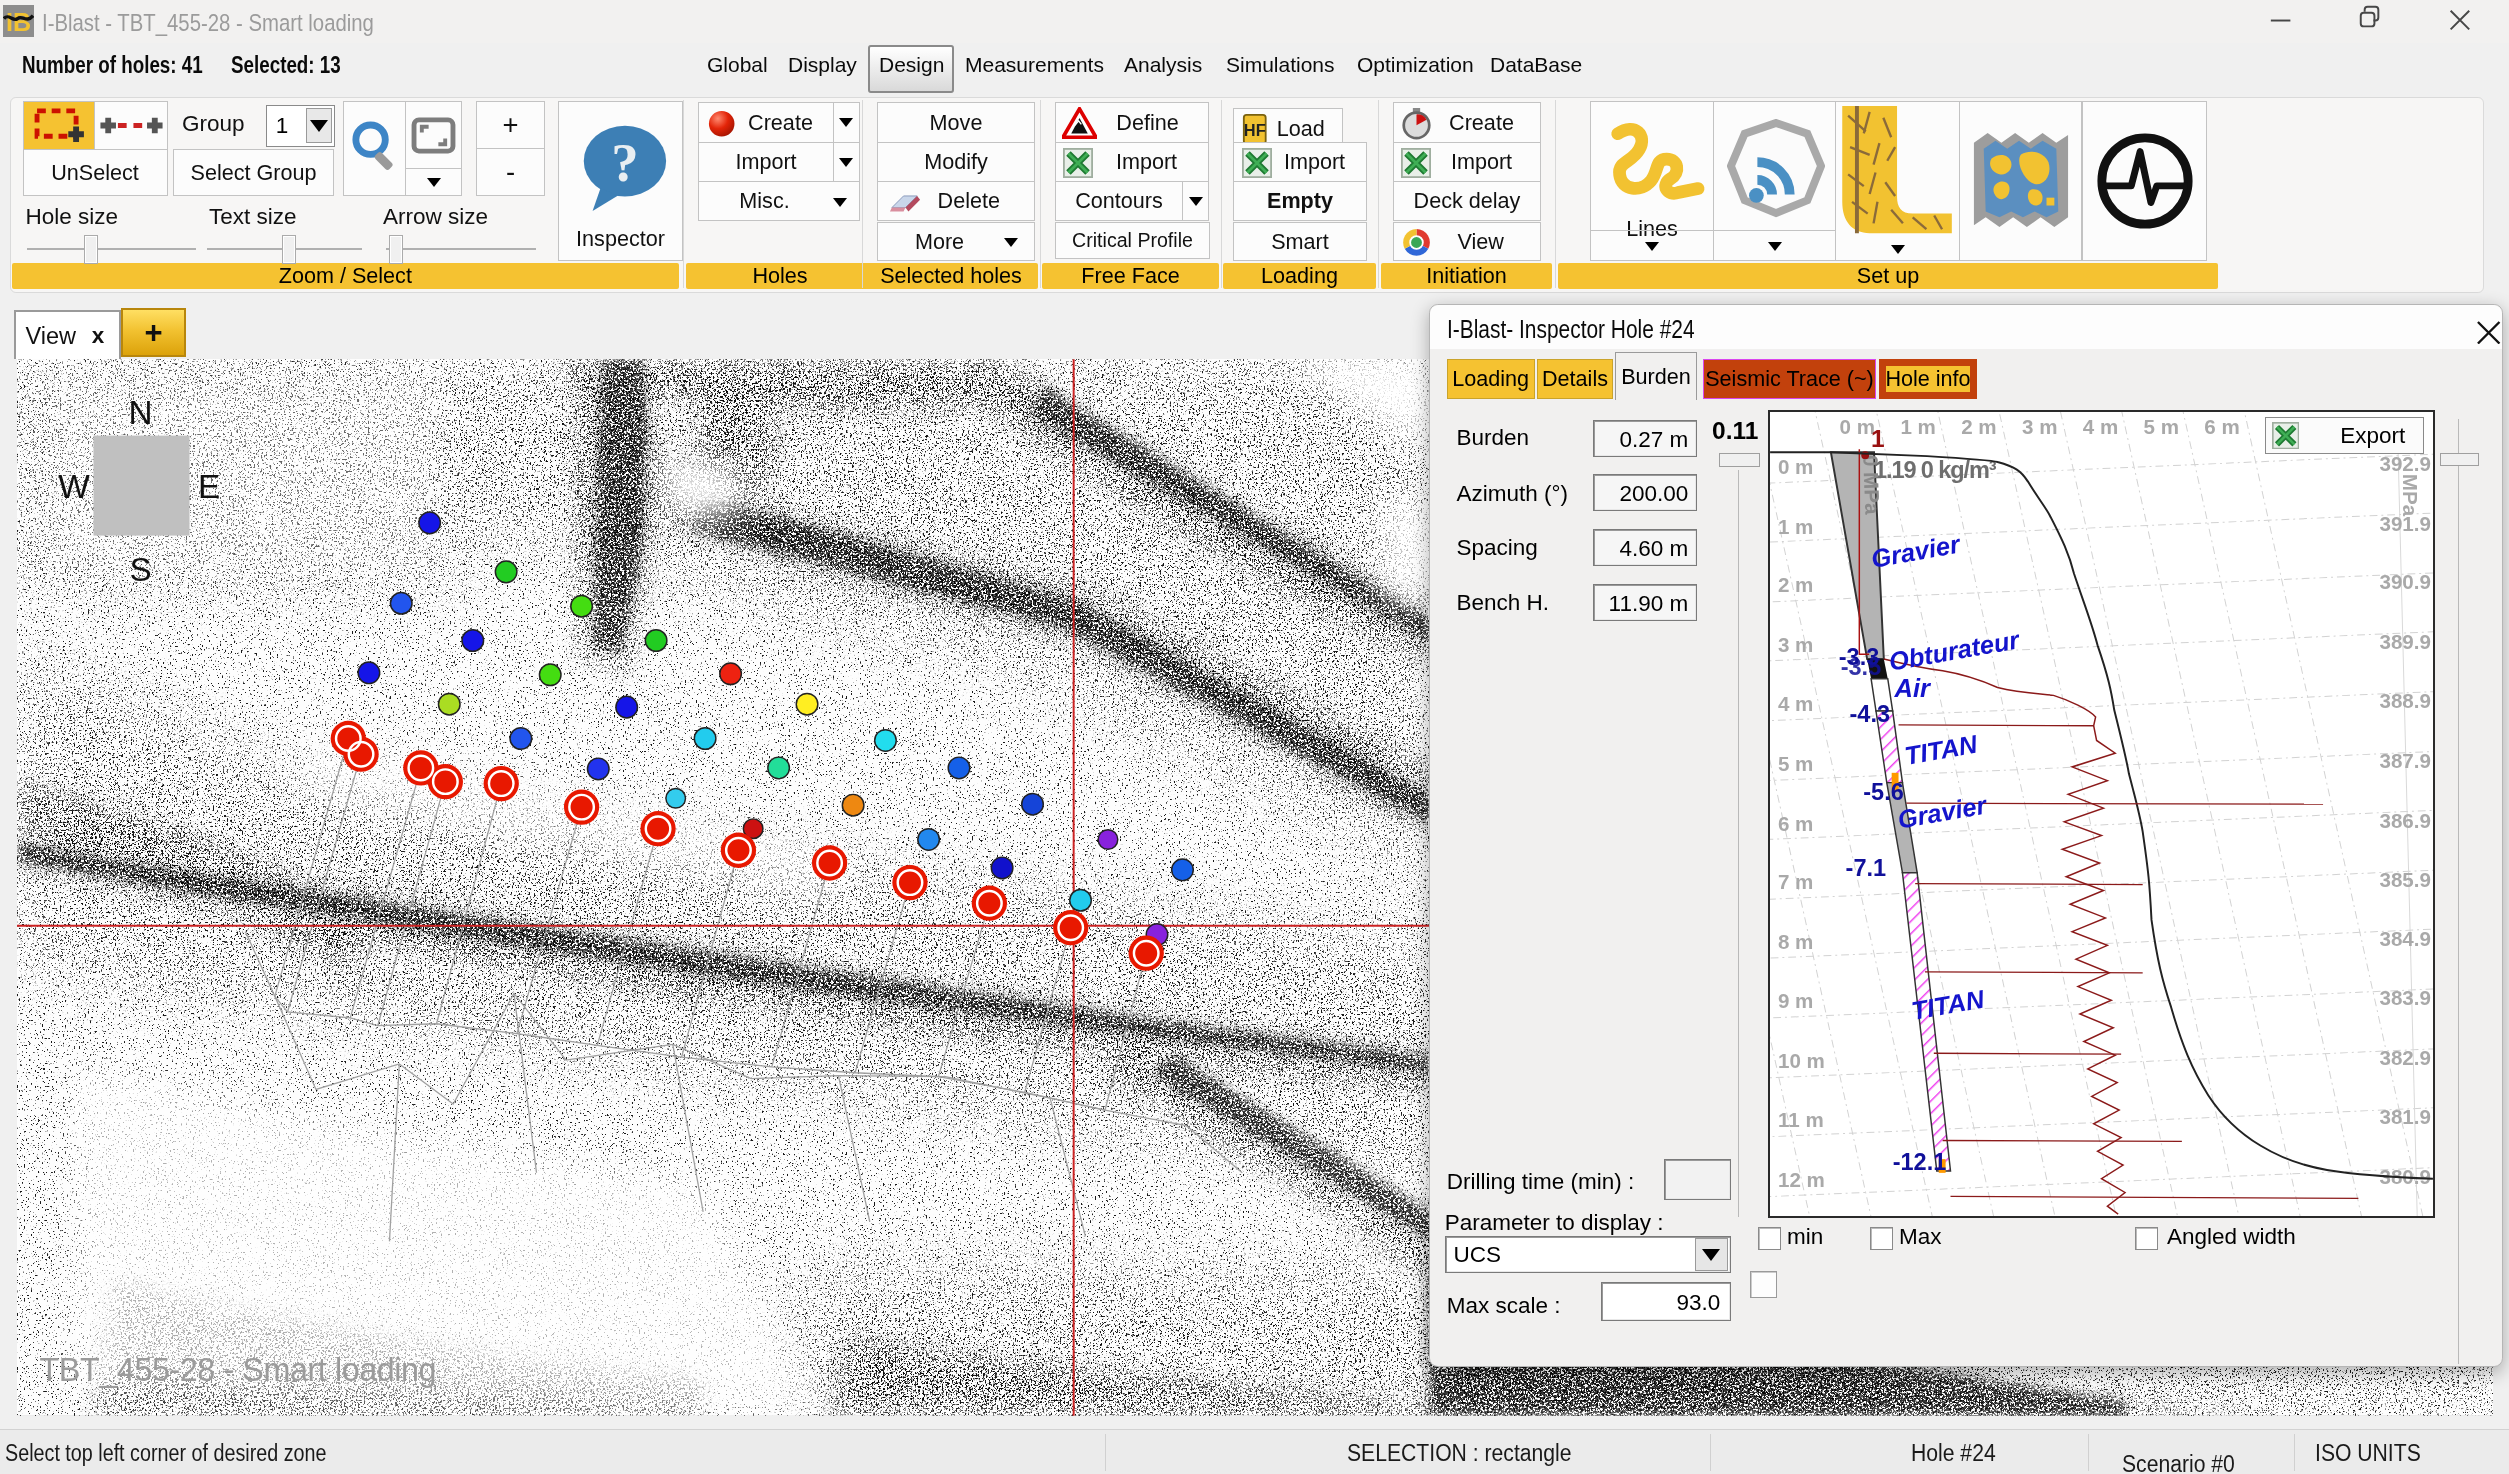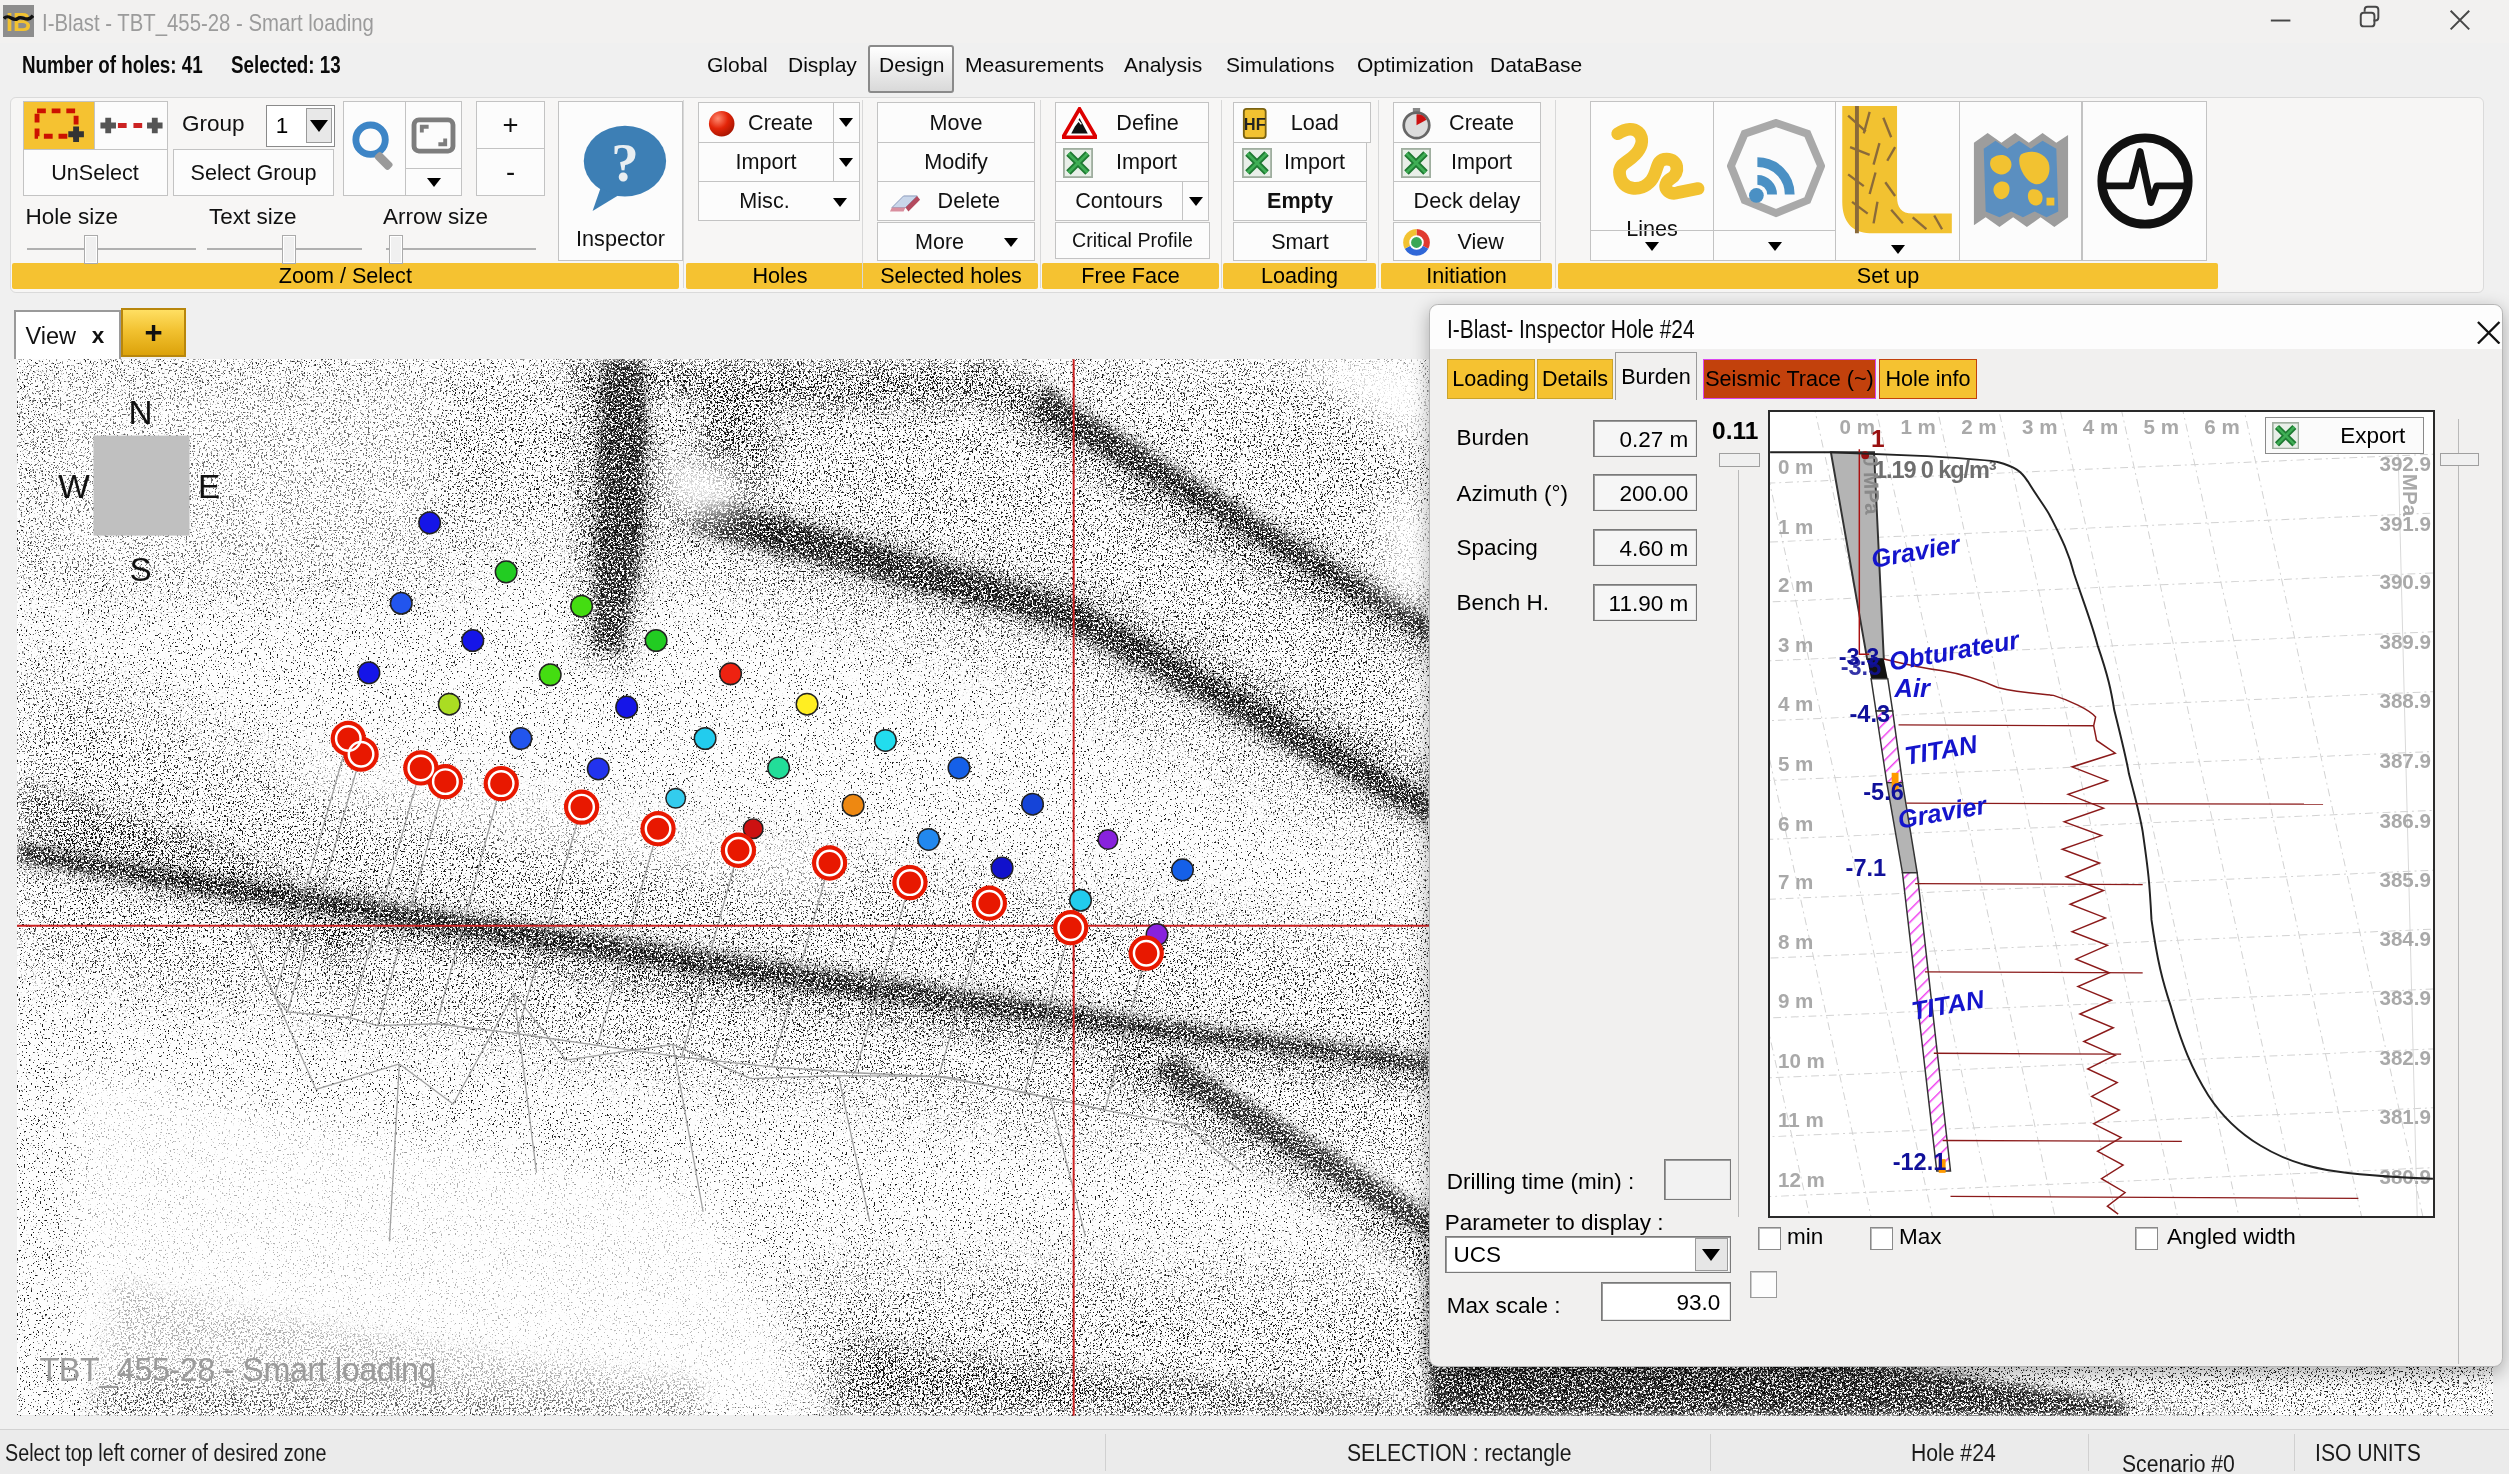--- a/index.html
+++ b/index.html
@@ -175,21 +175,21 @@
     <path d="M6,6 L27,27 M27,6 L6,27" stroke="#3fae55" stroke-width="3"></path>
   </svg>
   <span style="margin-left:29px;">Import</span>
 </div>
 <div class="cell" style="left:1055px;top:181px;width:128px;height:40px;">Contours</div>
 <div class="cell" style="left:1182px;top:181px;width:27.4px;height:40px;">
     <span class="tris"></span>
   </div>
 <div class="cell" style="left:1055px;top:222px;width:155px;height:37px;font-size:19.6px;">Critical Profile</div>
 
-<div class="cell" style="left:1233px;top:102px;width:138px;height:41px;">
+<div class="cell" style="left:1233px;top:108px;width:110px;height:41px;">
   <svg class="abs" style="left:7.8px;top:3.9px;font-size:22px" width="25.5" height="33" viewBox="0 0 28 36">
     <rect x="2" y="2" width="24" height="32" rx="3" fill="#f2c231" stroke="#7a6210" stroke-width="2"></rect>
     <text x="14" y="25" text-anchor="middle" font-size="18" font-weight="bold" fill="#222" font-family="Liberation Sans">HF</text>
   </svg>
   <span style="margin-left:25.5px;">Load</span>
 </div>
 <div class="cell" style="left:1233px;top:142px;width:134px;height:40px;">
   <svg class="abs" style="left:7.8px;top:4.9px;" width="30" height="30" viewBox="0 0 33 33">
     <rect x="1" y="1" width="31" height="31" fill="#e8efe8" stroke="#9fae9f" stroke-width="2"></rect>
     <path d="M6,6 L27,27 M27,6 L6,27" stroke="#1e7a32" stroke-width="7"></path>
@@ -477,21 +477,21 @@
   <div class="abs" style="left:0;top:0;width:100%;height:44px;background:#fdfdfd;border-radius:8.8px 8.8px 0 0;"></div>
   <div class="abs" style="left:16.7px;top:9.8px;"><span class="sx" style="transform:scaleX(0.82);font-size:25.5px;color:#0a0a0a;">I-Blast- Inspector Hole #24</span></div>
   <svg class="abs" style="left:1045px;top:15.7px;" width="27.4" height="23.5" viewBox="0 0 28 24">
       <path d="M3,1 L25,23 M25,1 L3,23" stroke="#111" stroke-width="2.4"></path>
     </svg>
 
   <div class="abs" style="left:16.7px;top:54px;width:88px;height:40px;background:#f5c231;border:1px solid #caa32a;display:flex;align-items:center;justify-content:center;font-size:21.6px;white-space:nowrap;">Loading</div>
   <div class="abs" style="left:107px;top:54px;width:76px;height:40px;background:#f5c231;border:1px solid #caa32a;display:flex;align-items:center;justify-content:center;font-size:21.6px;white-space:nowrap;">Details</div>
   <div class="abs" style="left:185px;top:47px;width:82px;height:48px;background:#f1f0ef;border:1px solid #9a9a9a;border-bottom:none;display:flex;align-items:center;justify-content:center;font-size:21.6px;white-space:nowrap;z-index:2;">Burden</div>
   <div class="abs" style="left:273px;top:54px;width:173px;height:40px;background:#c2410c;border:1px solid #d946ef;display:flex;align-items:center;justify-content:center;font-size:21.6px;white-space:nowrap;">Seismic Trace (~)</div>
-  <div class="abs" style="left:449px;top:54px;width:98px;height:40px;background:#f5c231;border:1px solid #c2410c;display:flex;align-items:center;justify-content:center;font-size:21.6px;white-space:nowrap;">Hole info</div>
+  <div class="abs" style="left:449px;top:54px;width:98px;height:40px;background:#f5c231;border:7px solid #c2410c;display:flex;align-items:center;justify-content:center;font-size:21.6px;white-space:nowrap;">Hole info</div>
 
   <span class="abs" style="left:26.5px;top:120px;font-size:22.5px;">Burden</span>
   <div class="abs sunken" style="left:163px;top:115px;width:104px;height:37px;background:#f6f6f6;text-align:right;font-size:22.5px;padding:5.9px 7.8px 0 0;">0.27 m</div>
   <span class="abs" style="left:26.5px;top:176px;font-size:22.5px;">Azimuth (°)</span>
   <div class="abs sunken" style="left:163px;top:169px;width:104px;height:37px;background:#f6f6f6;text-align:right;font-size:22.5px;padding:5.9px 7.8px 0 0;">200.00</div>
   <span class="abs" style="left:26.5px;top:230px;font-size:22.5px;">Spacing</span>
   <div class="abs sunken" style="left:163px;top:224px;width:104px;height:37px;background:#f6f6f6;text-align:right;font-size:22.5px;padding:5.9px 7.8px 0 0;">4.60 m</div>
   <span class="abs" style="left:26.5px;top:285px;font-size:22.5px;">Bench H.</span>
   <div class="abs sunken" style="left:163px;top:279px;width:104px;height:37px;background:#f6f6f6;text-align:right;font-size:22.5px;padding:5.9px 7.8px 0 0;">11.90 m</div>
 

